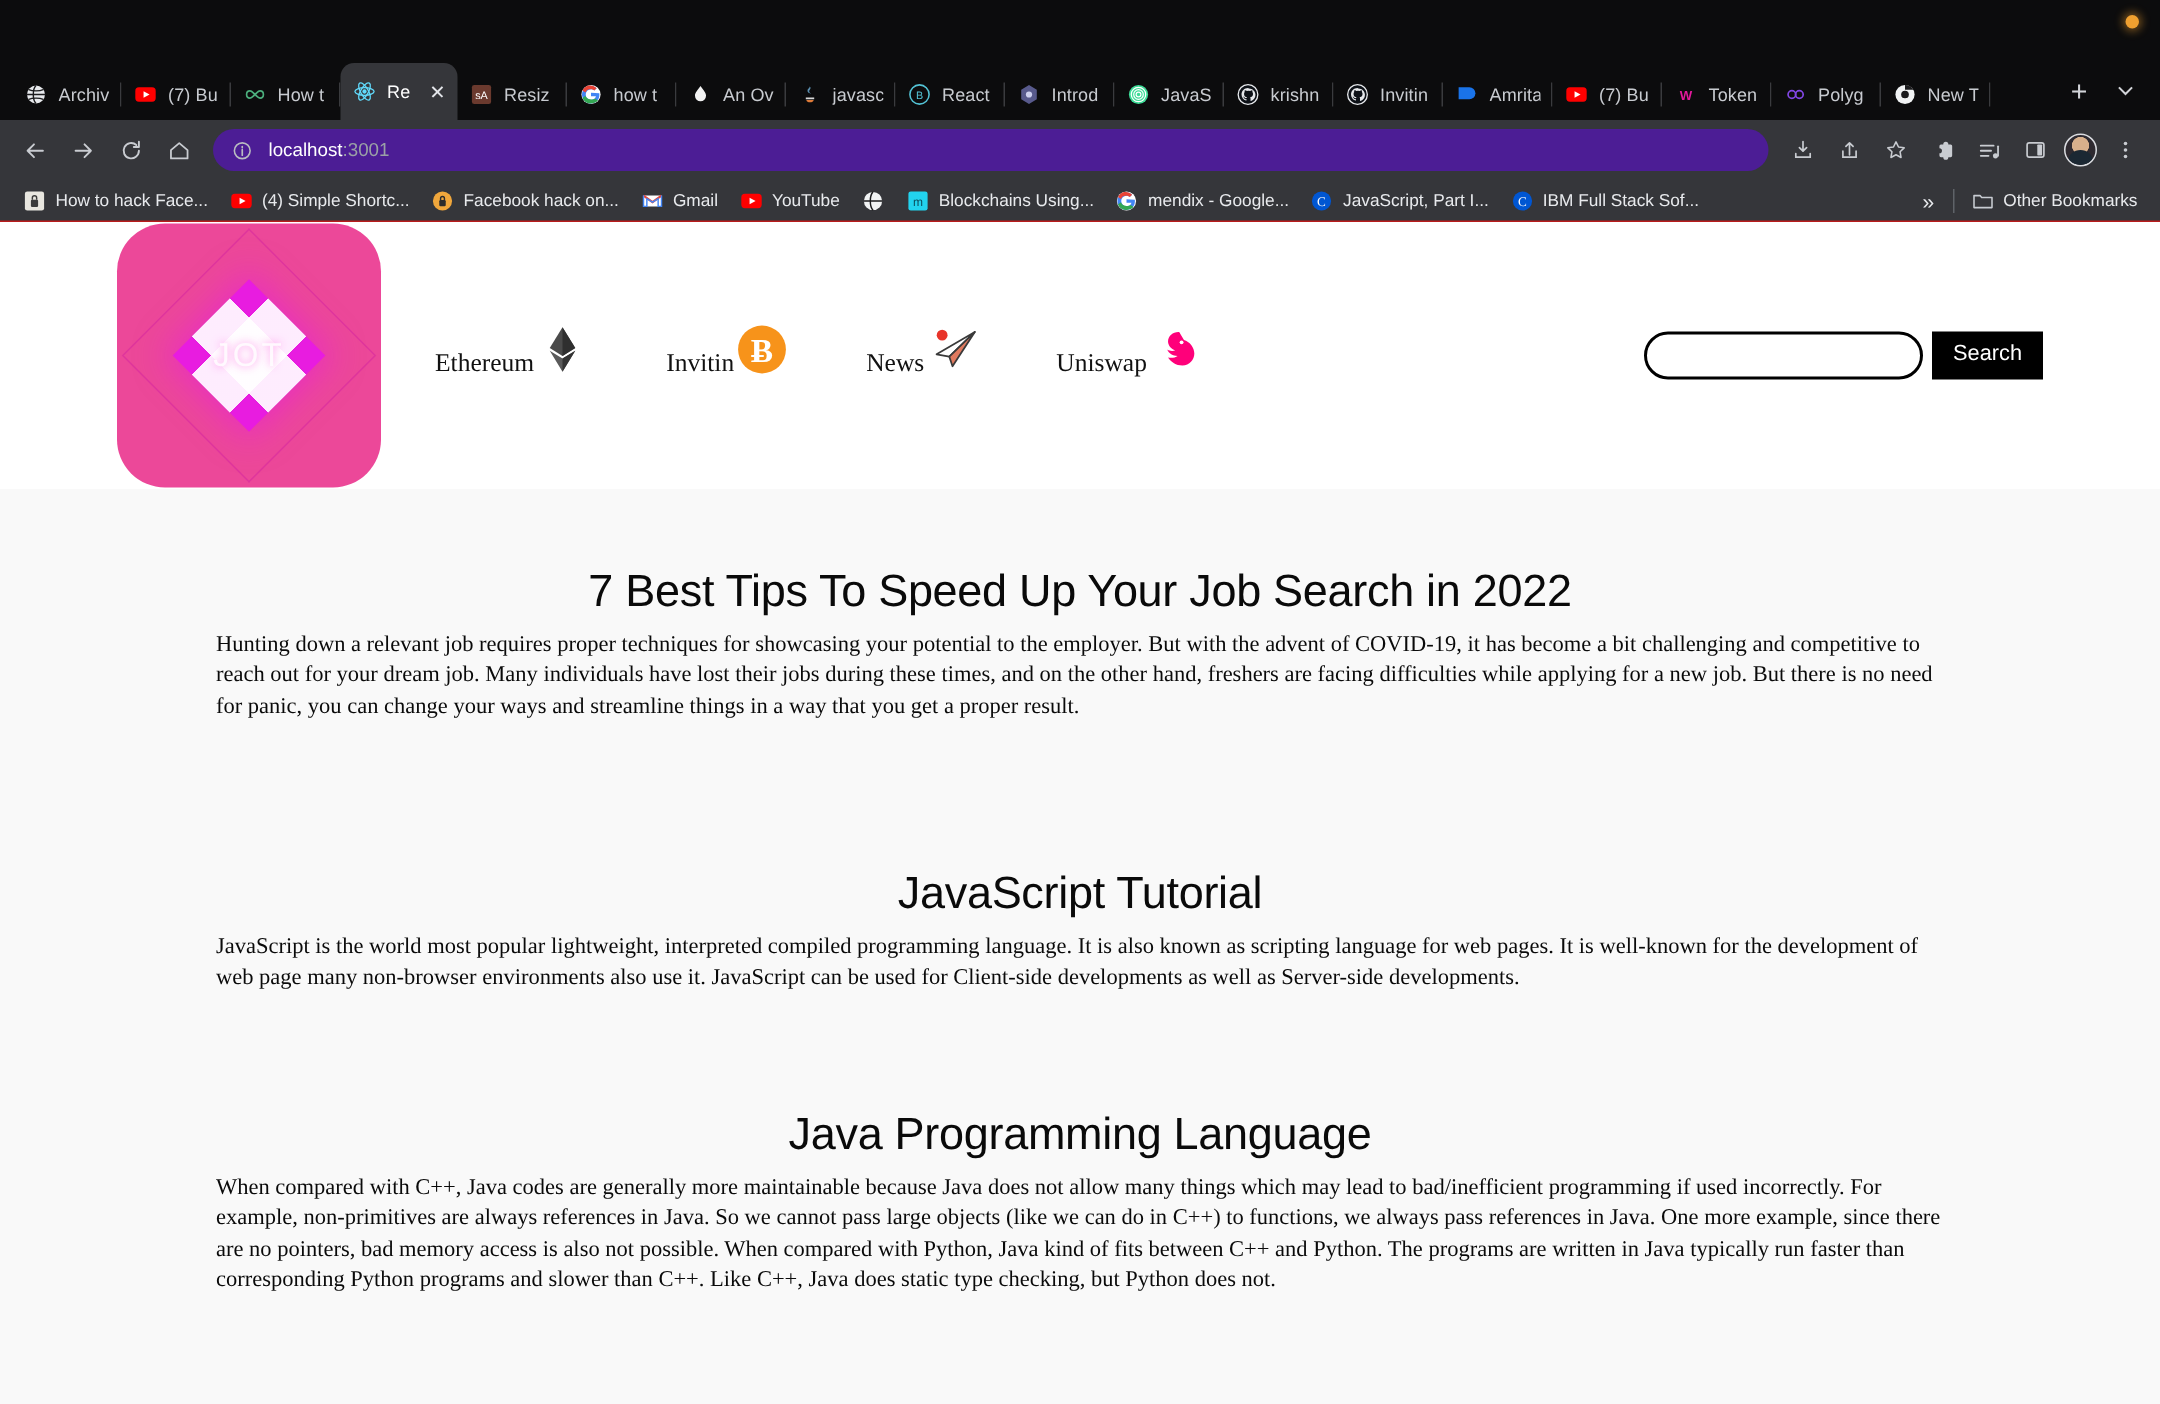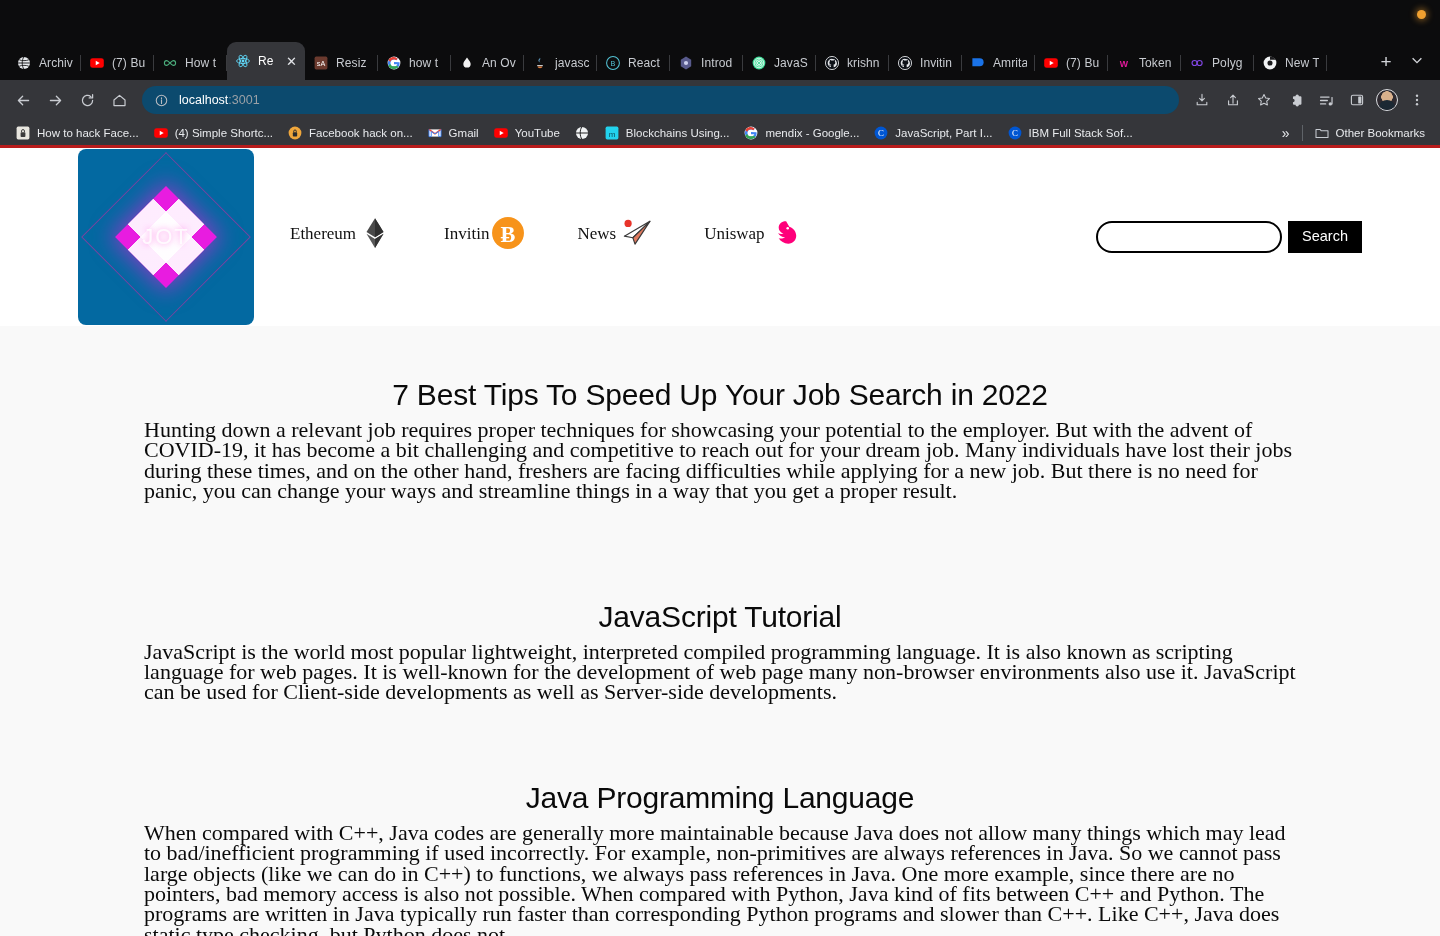--- a/index.html
+++ b/index.html
@@ -72,21 +72,21 @@
   .toolbar {
     height: 40px; background: #35363a;
     display: flex; align-items: center; gap: 2px; padding: 0 8px;
   }
   .tb-btn {
     width: 30px; height: 30px; border-radius: 50%;
     display: flex; align-items: center; justify-content: center;
     color: #c9ccd1; flex: 0 0 auto;
   }
   .omnibox {
-    flex: 1; height: 28px; background: #0c4a6e;
+    flex: 1; height: 28px; background: #4c1d95;
     border-radius: 14px; display: flex; align-items: center;
     padding: 0 12px; gap: 10px; margin: 0 6px; min-width: 0;
   }
   .omni-icon { width: 15px; height: 15px; flex: 0 0 15px; color: #b9bcc1; }
   .omni-url { font-size: 12.5px; color: #e8eaed; white-space: nowrap; }
   .omni-url .host { color: #fff; }
   .omni-url .port { color: #9aa0a6; }
   .tb-right { display: flex; align-items: center; gap: 1px; }
   .avatar {
     width: 22px; height: 22px; border-radius: 50%;
@@ -95,21 +95,21 @@
   }
   .avatar::after {
     content: ""; position: absolute; left: 50%; top: 52%;
     width: 16px; height: 14px; transform: translateX(-50%);
     background: #1b2833; border-radius: 50% 50% 0 0;
   }
 
   .bookmarks {
     height: 28px; background: #35363a;
     display: flex; align-items: center; padding: 0 8px; gap: 0;
-    border-bottom: 3px solid #b91c1c;
+    border-bottom: 1px solid #b91c1c;
   }
   .bm {
     display: flex; align-items: center; gap: 6px;
     padding: 3px 7px; border-radius: 4px;
     color: #e8eaed; font-size: 11.5px; white-space: nowrap; flex: 0 0 auto;
   }
   .bm-ico { width: 16px; height: 16px; flex: 0 0 16px; }
   .bm-overflow { margin-left: auto; color: #e8eaed; font-size: 14px; padding: 0 8px; }
   .bm-sep { width: 1px; height: 16px; background: #5f6368; margin: 0 4px; }
 
@@ -118,22 +118,22 @@
 
   .site-header {
     background: #ffffff;
     height: 178px;
     display: flex; align-items: center;
     padding: 0 78px 0 78px;
     position: relative;
   }
   .logo {
     width: 176px; height: 176px; flex: 0 0 176px;
-    border-radius: 8px;
-    background: #0369a1;
+    border-radius: 32px;
+    background: #ec4899;
     position: relative; overflow: hidden;
     display: flex; align-items: center; justify-content: center;
     margin-top: 0;
   }
   .logo .ray {
     position: absolute; width: 120px; height: 120px;
     border: 1.4px solid rgba(214, 40, 160, 0.55);
     transform: rotate(45deg);
     border-right-color: transparent; border-bottom-color: transparent;
   }
@@ -159,21 +159,21 @@
     text-shadow: 0 0 6px rgba(255,120,230,0.9);
   }
 
   .nav {
     display: flex; align-items: center;
     gap: 52px;
     margin-left: 36px;
     padding-bottom: 6px;
   }
   .nav-item {
-    display: flex; align-items: center; gap: 2px;
+    display: flex; align-items: flex-end; gap: 2px;
     font-family: "Liberation Serif", serif;
     font-size: 17px; color: #111; white-space: nowrap;
   }
   .nav-label { line-height: 1; padding-bottom: 2px; }
   .nav-ico { width: 34px; height: 34px; flex: 0 0 34px; display: block; margin-bottom: 2px; }
 
   .search-wrap {
     margin-left: auto; display: flex; align-items: center; gap: 6px;
   }
   .search-input {
@@ -195,21 +195,21 @@
   .article h1 {
     text-align: center;
     font-family: "Liberation Sans", sans-serif;
     font-weight: 400;
     font-size: 30px;
     color: #0a0a0a;
     letter-spacing: -0.2px;
   }
   .article p {
     font-family: "Liberation Serif", serif;
-    font-size: 22px;
+    font-size: 15px;
     line-height: 20.4px;
     color: #0a0a0a;
     text-align: left;
     margin-top: 8px;
   }
   .a1 { padding-top: 52px; }
   .a2 { padding-top: 98px; }
   .a3 { padding-top: 78px; }
 </style>
 </head>

